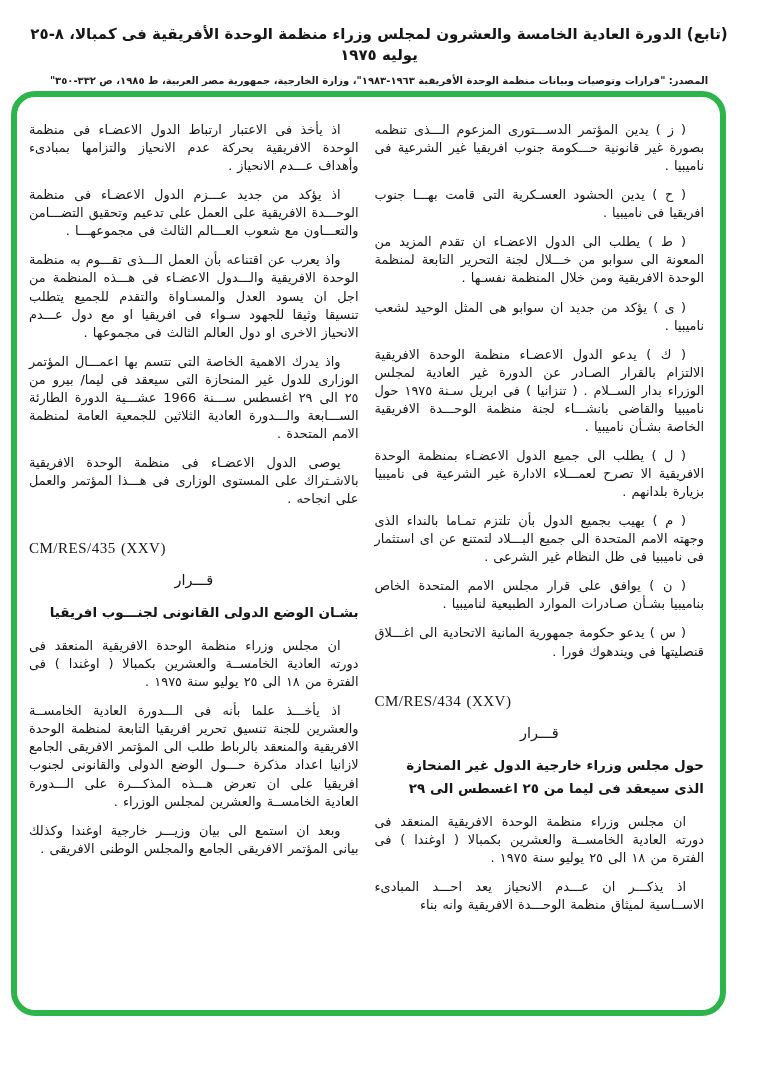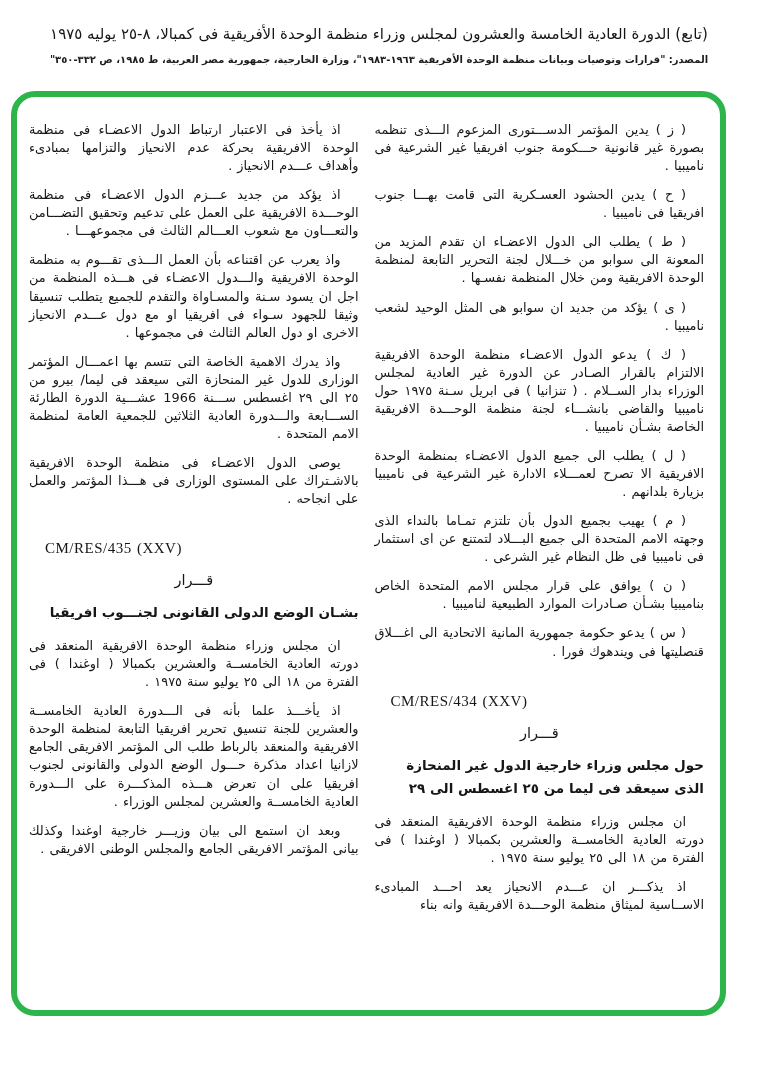--- a/index.html
+++ b/index.html
@@ -15,21 +15,21 @@
     font-family:"DejaVu Sans",sans-serif;
     position:relative;
     overflow:hidden;
   }
   .page-header{
     text-align:center;
     padding-top:24px;
   }
   .doc-title{
     font-size:15px;
-    font-weight:normal;
+    font-weight:bold;
     direction:rtl;
     line-height:1.4;
     padding:0 18px;
   }
   .doc-source{
     font-size:10px;
     font-weight:bold;
     direction:rtl;
     margin-top:9px;
     color:#1d1d1d;
@@ -62,21 +62,21 @@
     text-indent:18px;
     word-spacing:1px;
   }
   .col p.no-indent{text-indent:0;}
   .res-number{
     direction:ltr;
     text-align:left;
     font-family:"Liberation Serif",serif;
     font-size:15px;
     letter-spacing:0.5px;
-    margin:30px 0 14px 16px;
+    margin:30px 0 14px 0;
     text-indent:0 !important;
   }
   .res-heading{
     text-align:center;
     font-weight:normal;
     font-size:14.5px;
     margin:10px 0 8px 0;
     text-indent:0 !important;
   }
   .res-title{
@@ -125,21 +125,21 @@
       <div>حول مجلس وزراء خارجية الدول غير المنحازة</div>
       <div>الذى سيعقد فى ليما من ٢٥ اغسطس الى ٢٩</div>
     </div>
     <p>ان مجلس وزراء منظمة الوحدة الافريقية المنعقد فى دورته العادية الخامســة والعشرين بكمبالا ( اوغندا ) فى الفترة من ١٨ الى ٢٥ يوليو سنة ١٩٧٥ .</p>
     <p>اذ يذكـــر ان عـــدم الانحياز يعد احـــد المبادىء الاســاسية لميثاق منظمة الوحـــدة الافريقية وانه بناء</p>
   </div>
 
   <div class="col">
     <p>اذ يأخذ فى الاعتبار ارتباط الدول الاعضـاء فى منظمة الوحدة الافريقية بحركة عدم الانحياز والتزامها بمبادىء وأهداف عـــدم الانحياز .</p>
     <p>اذ يؤكد من جديد عـــزم الدول الاعضـاء فى منظمة الوحـــدة الافريقية على العمل على تدعيم وتحقيق التضـــامن والتعـــاون مع شعوب العـــالم الثالث فى مجموعهـــا .</p>
-    <p>واذ يعرب عن اقتناعه بأن العمل الـــذى تقـــوم به منظمة الوحدة الافريقية والـــدول الاعضـاء فى هـــذه المنظمة من اجل ان يسود سـنة والمسـاواة والتقدم للجميع يتطلب تنسيقا وثيقا للجهود سـواء فى افريقيا او مع دول عـــدم الانحياز الاخرى او دول العالم الثالث فى مجموعها .</p>
+    <p>واذ يعرب عن اقتناعه بأن العمل الـــذى تقـــوم به منظمة الوحدة الافريقية والـــدول الاعضـاء فى هـــذه المنظمة من اجل ان يسود العدل والمسـاواة والتقدم للجميع يتطلب تنسيقا وثيقا للجهود سـواء فى افريقيا او مع دول عـــدم الانحياز الاخرى او دول العالم الثالث فى مجموعها .</p>
     <p>واذ يدرك الاهمية الخاصة التى تتسم بها اعمـــال المؤتمر الوزارى للدول غير المنحازة التى سيعقد فى ليما/ بيرو من ٢٥ الى ٢٩ اغسطس ســـنة 1966 عشـــية الدورة الطارئة الســـابعة والـــدورة العادية الثلاثين للجمعية العامة لمنظمة الامم المتحدة .</p>
     <p>يوصى الدول الاعضـاء فى منظمة الوحدة الافريقية بالاشـتراك على المستوى الوزارى فى هـــذا المؤتمر والعمل على انجاحه .</p>
 
     <p class="res-number">CM/RES/435 (XXV)</p>
     <p class="res-heading">قـــرار</p>
     <div class="res-title">
       <div>بشـان الوضع الدولى القانونى لجنـــوب افريقيا</div>
     </div>
     <p>ان مجلس وزراء منظمة الوحدة الافريقية المنعقد فى دورته العادية الخامســة والعشرين بكمبالا ( اوغندا ) فى الفترة من ١٨ الى ٢٥ يوليو سنة ١٩٧٥ .</p>
     <p>اذ يأخـــذ علما بأنه فى الـــدورة العادية الخامســة والعشرين للجنة تنسيق تحرير افريقيا التابعة لمنظمة الوحدة الافريقية والمنعقد بالرباط طلب الى المؤتمر الافريقى الجامع لازانيا اعداد مذكرة حـــول الوضع الدولى والقانونى لجنوب افريقيا على ان تعرض هـــذه المذكـــرة على الـــدورة العادية الخامســة والعشرين لمجلس الوزراء .</p>

